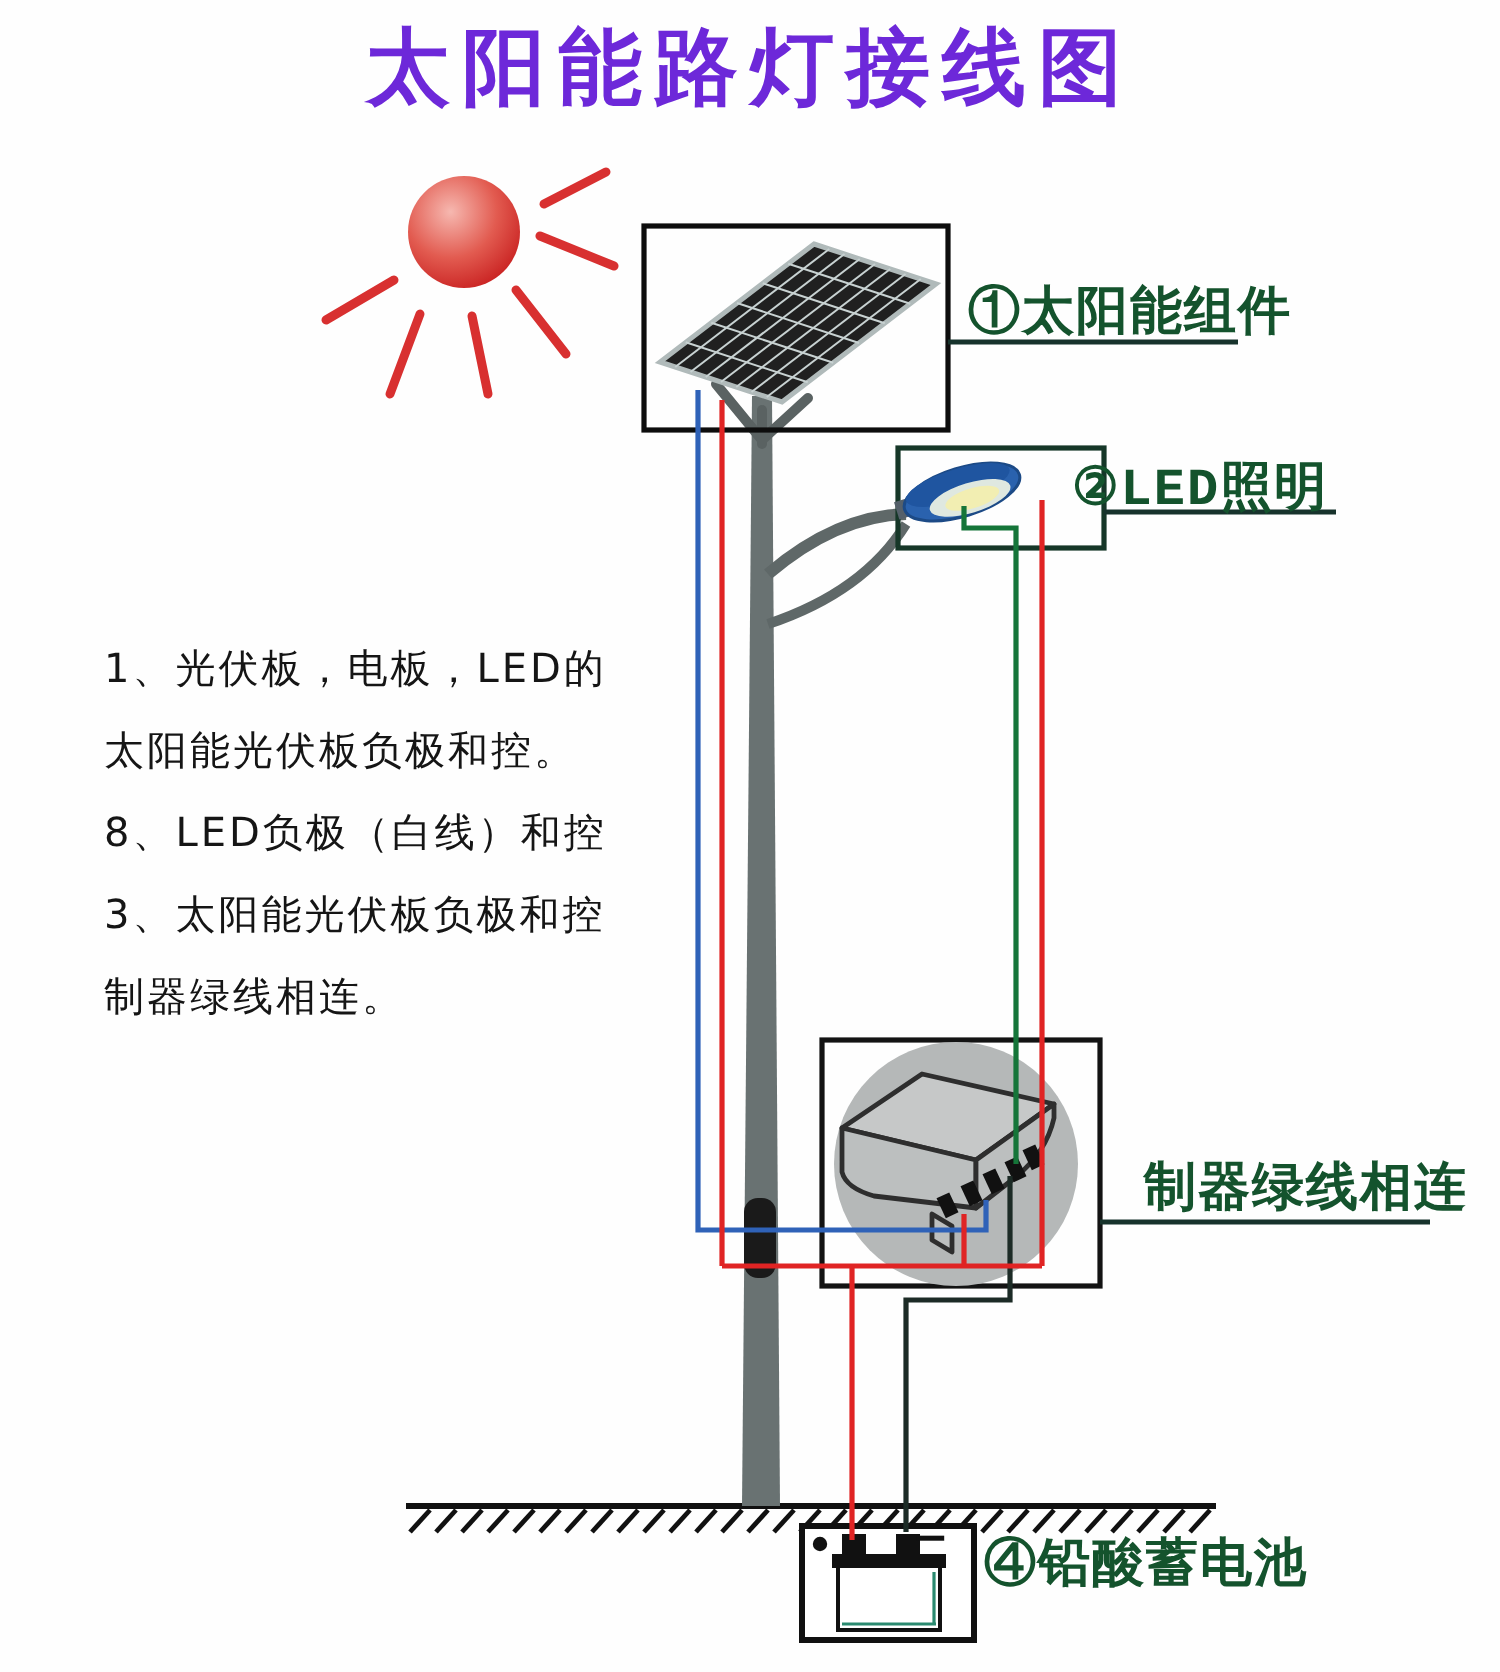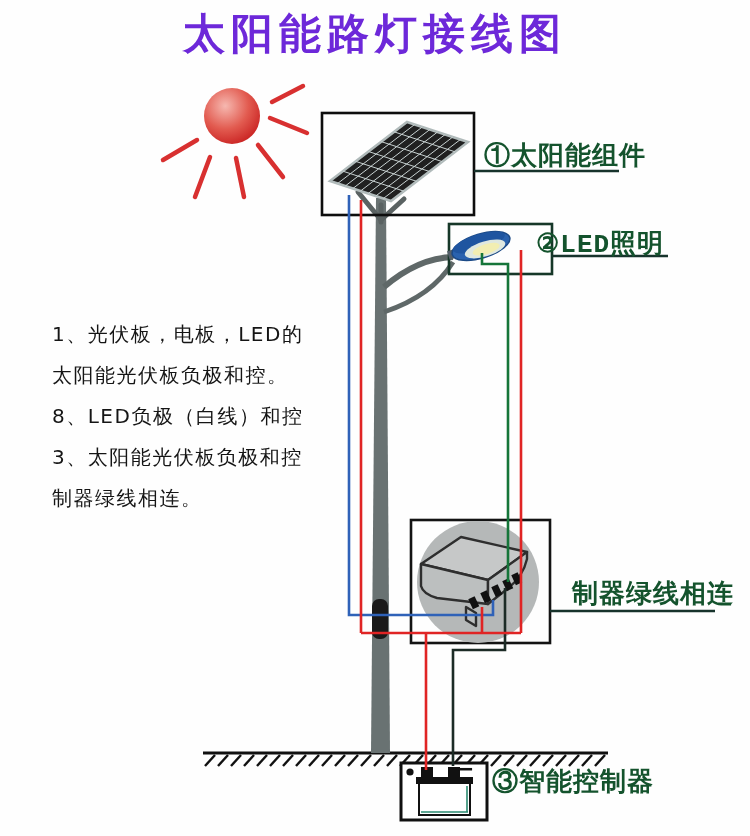--- a/index.html
+++ b/index.html
@@ -188,15 +188,15 @@
       <path d="M521,250 L521,633"></path>
       <path d="M361,633 L521,633"></path>
       <path d="M426,633 L426,770"></path>
       <path d="M482,633 L482,607"></path>
     </g>
   </svg>
 
   <div class="diagram-label lbl-solar">①太阳能组件</div>
   <div class="diagram-label lbl-led">②LED照明</div>
   <div class="diagram-label lbl-controller">制器绿线相连</div>
-  <div class="diagram-label lbl-battery">③智能控制器</div>
+  <div class="diagram-label lbl-battery">④铅酸蓄电池</div>
 
 </div>
 
 </body></html>

